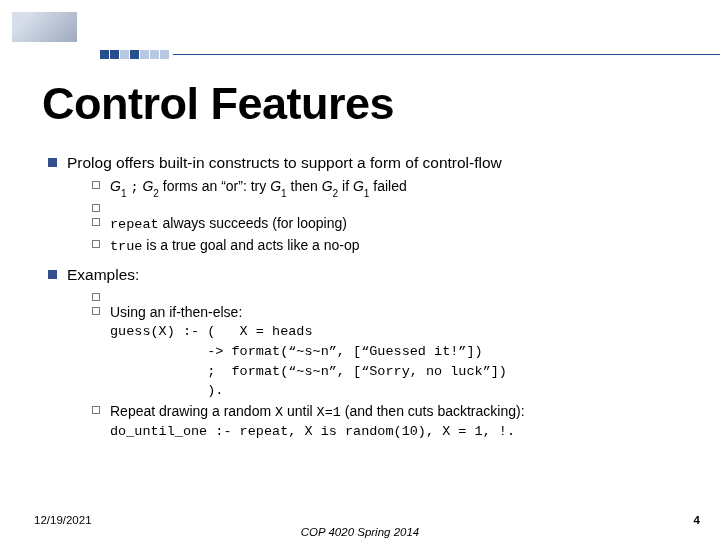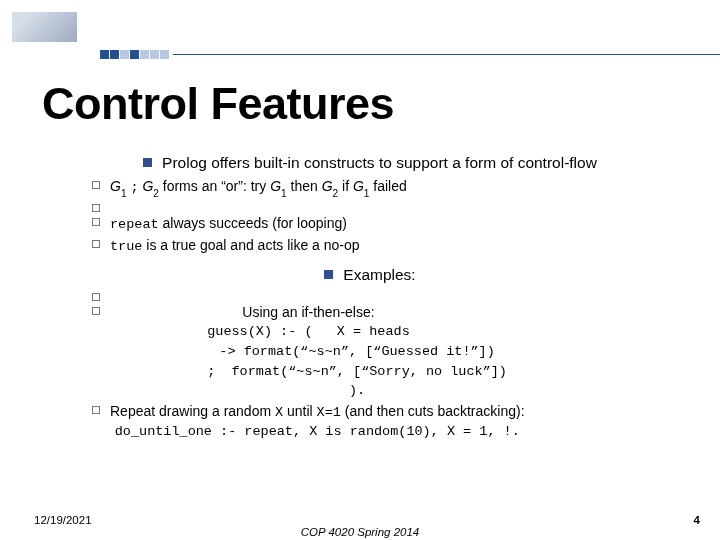--- a/index.html
+++ b/index.html
@@ -58,31 +58,29 @@
     top: 150px;
     left: 48px;
     right: 28px;
     font-size: 15.5px;
     line-height: 1.30;
     color: #000;
   }
   .lvl1 {
     display: flex;
     margin: 3px 0 4px 0;
-    justify-content: center;
   }
   .sq {
     width: 9px; height: 9px; background: #314e8f;
     margin: 5px 10px 0 0;
     flex: 0 0 9px;
   }
   .lvl2list {
     margin: 2px 0 10px 44px;
     font-size: 14px;
-    text-align: center;
   }
   .lvl2 {
     display: flex;
     margin: 2px 0;
   }
   .hollow {
     width: 8px; height: 8px;
     border: 1.2px solid #777;
     margin: 4px 10px 0 0;
     flex: 0 0 8px;

